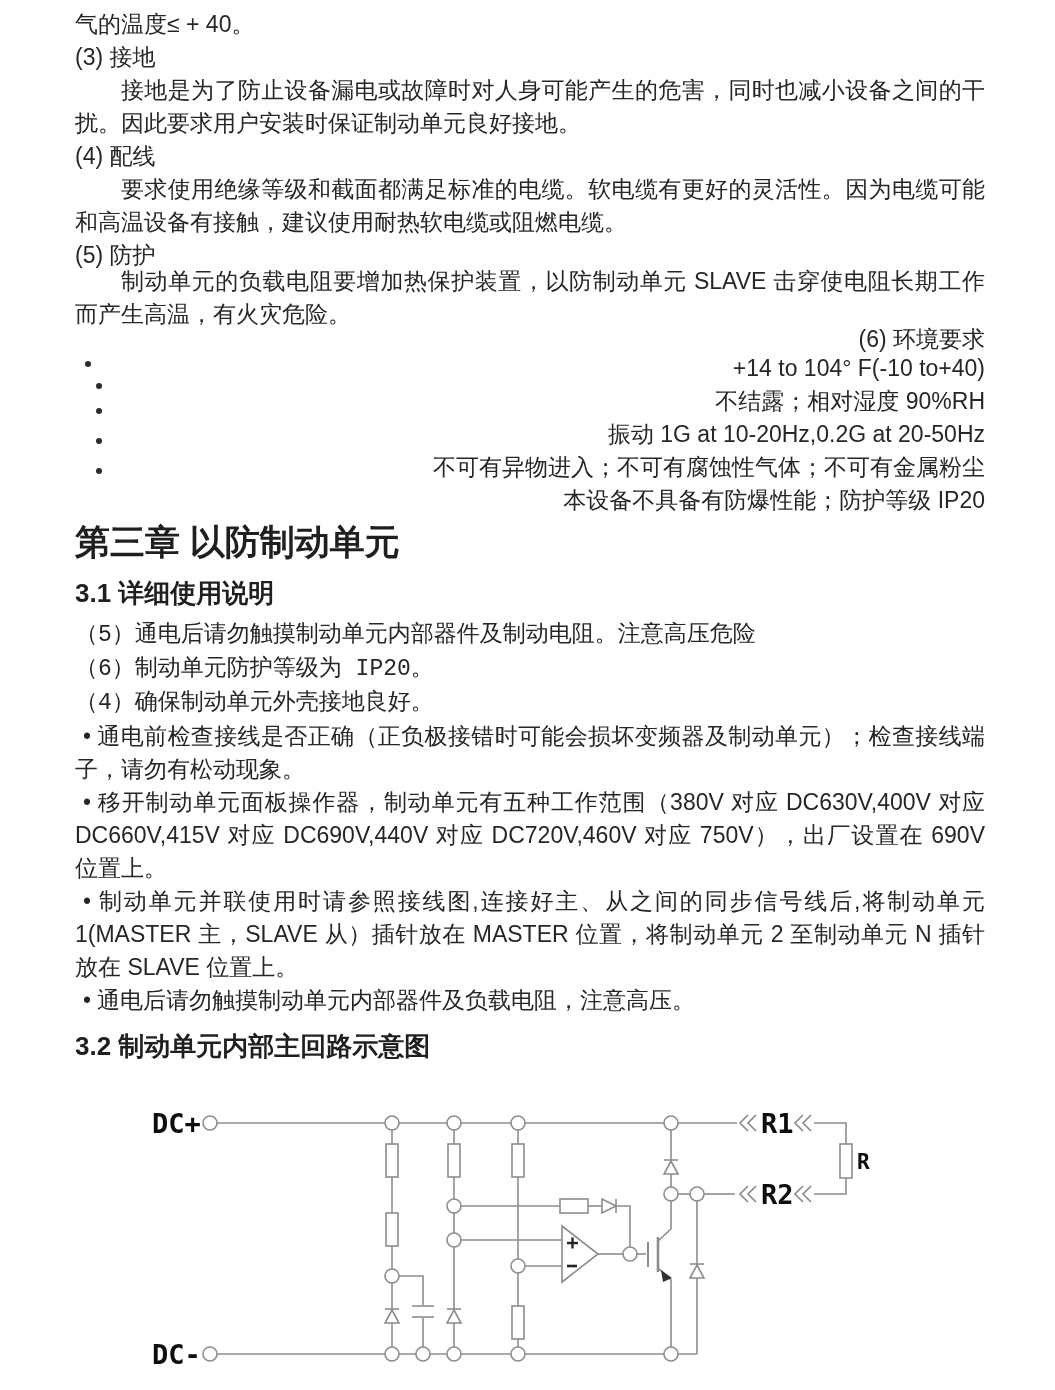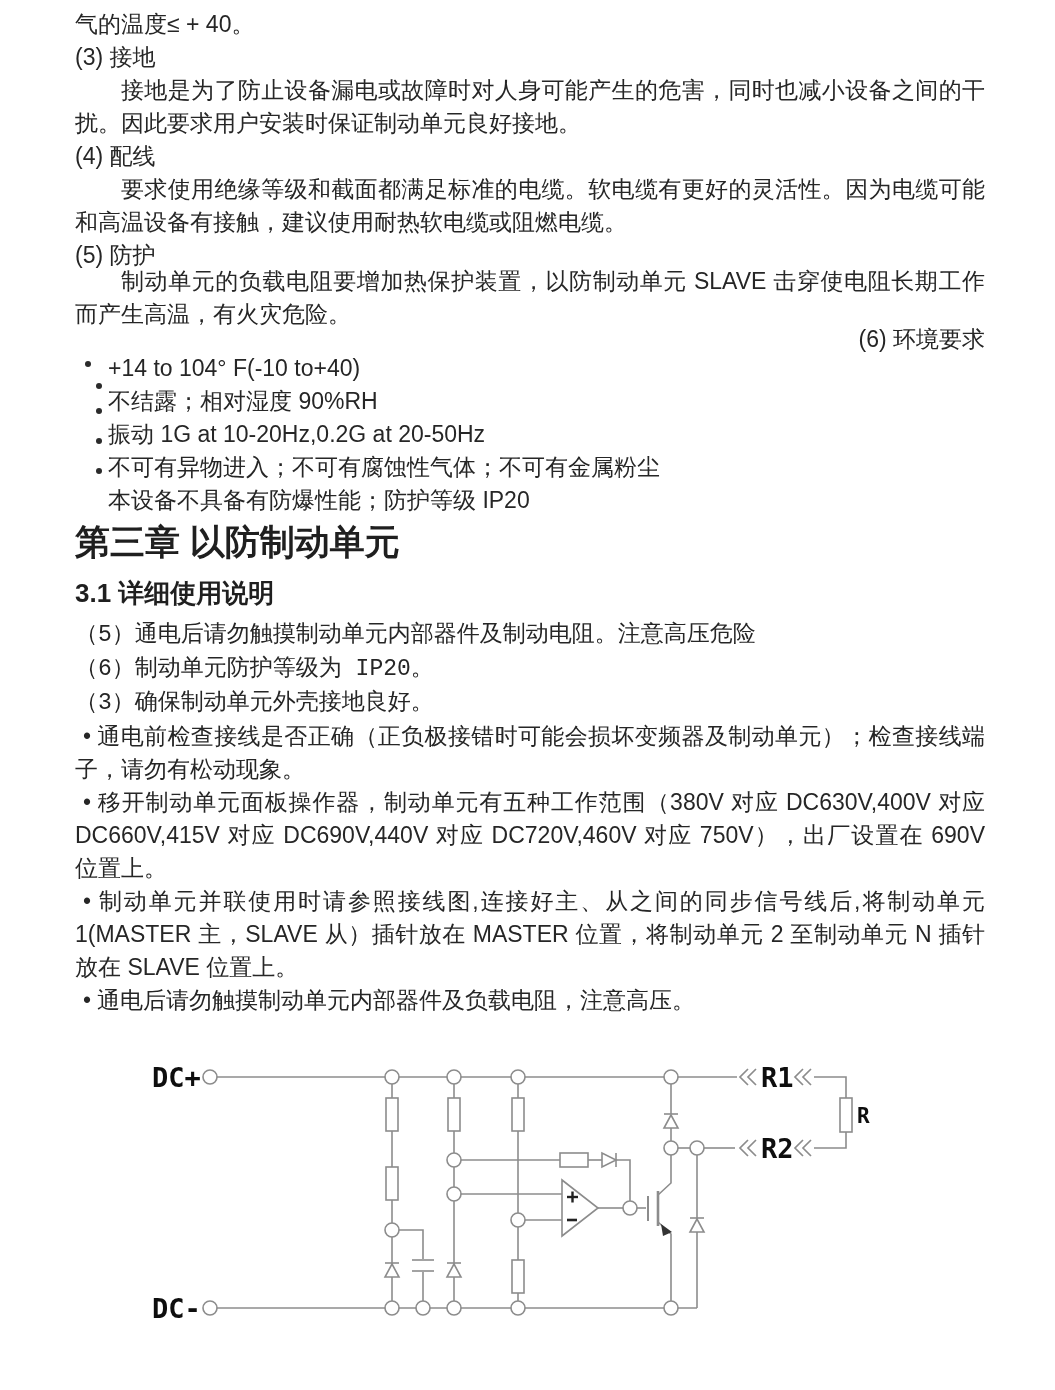--- a/index.html
+++ b/index.html
@@ -5,21 +5,21 @@
   html,body{margin:0;padding:0;background:#ffffff;}
   body{width:1055px;height:1390px;overflow:hidden;
        font-family:"Liberation Sans",sans-serif;color:#262626;}
   .page{padding:8px 70px 0 75px;}
   p{margin:0;font-size:23px;line-height:33px;}
   .body-par{text-indent:2em;text-align:justify;}
   .label-par{line-height:33px;}
   .pull7{margin-top:-7px;}
   .pull8{margin-top:-8px;text-align:right;}
   ul.env{list-style:none;margin:-4px 0 0 0;padding:0 0 0 33px;}
-  ul.env li{position:relative;font-size:23px;line-height:33px;}
+  ul.env li{position:relative;font-size:23px;line-height:33px;text-align:right;}
   ul.env .dot{position:absolute;width:6px;height:6px;border-radius:50%;
               background:#2b2b2b;}
   li.e1 .dot{left:-23px;top:9px;}
   li.e2 .dot{left:-12px;top:-2px;}
   li.e3 .dot{left:-12px;top:-10px;}
   li.e4 .dot{left:-12px;top:-13px;}
   li.e5 .dot{left:-12px;top:-16px;}
   h1{margin:5px 0 0 0;font-size:35px;line-height:40px;font-weight:700;color:#1f1f1f;}
   h2{margin:14px 0 0 0;font-size:26px;line-height:34px;font-weight:700;color:#1f1f1f;}
   h2.s32{margin-top:12px;}
@@ -51,27 +51,28 @@
     <li class="e3"><span class="dot"></span><span>振动 1G at 10-20Hz,0.2G at 20-50Hz</span></li>
     <li class="e4"><span class="dot"></span><span>不可有异物进入；不可有腐蚀性气体；不可有金属粉尘</span></li>
     <li class="e5"><span class="dot"></span><span>本设备不具备有防爆性能；防护等级 IP20</span></li>
   </ul>
 
   <h1>第三章 以防制动单元</h1>
   <h2>3.1 详细使用说明</h2>
 
   <p class="numbered first">（5）通电后请勿触摸制动单元内部器件及制动电阻。注意高压危险</p>
   <p class="numbered">（6）制动单元防护等级为 IP20。</p>
-  <p class="numbered">（3）确保制动单元外壳接地良好。</p>
+  <p class="numbered">（4）确保制动单元外壳接地良好。</p>
 
   <p class="bullet-par"><span class="bdot">•</span><span>通电前检查接线是否正确（正负极接错时可能会损坏变频器及制动单元）；检查接线端子，请勿有松动现象。</span></p>
   <p class="bullet-par"><span class="bdot">•</span><span>移开制动单元面板操作器，制动单元有五种工作范围（380V 对应 DC630V,400V 对应 DC660V,415V 对应 DC690V,440V 对应 DC720V,460V 对应 750V），出厂设置在 690V 位置上。</span></p>
   <p class="bullet-par"><span class="bdot">•</span><span>制动单元并联使用时请参照接线图,连接好主、从之间的同步信号线后,将制动单元 1(MASTER 主，SLAVE 从）插针放在 MASTER 位置，将制动单元 2 至制动单元 N 插针放在 SLAVE 位置上。</span></p>
   <p class="bullet-par"><span class="bdot">•</span><span>通电后请勿触摸制动单元内部器件及负载电阻，注意高压。</span></p>
 
+  <h2 class="s32">3.2 制动单元内部主回路示意图</h2>
 
   <div class="diagram-wrap">
     <svg width="760" height="300" viewBox="0 0 760 300">
 
       <g stroke="#8c8c8c" stroke-width="1.6" fill="none">
         <line x1="77" y1="27" x2="597" y2="27"></line>
         <line x1="77" y1="258" x2="557" y2="258"></line>
         <line x1="252" y1="27" x2="252" y2="251"></line>
         <polyline points="259,180 283,180 283,209"></polyline>
         <line x1="283" y1="222" x2="283" y2="251"></line>

